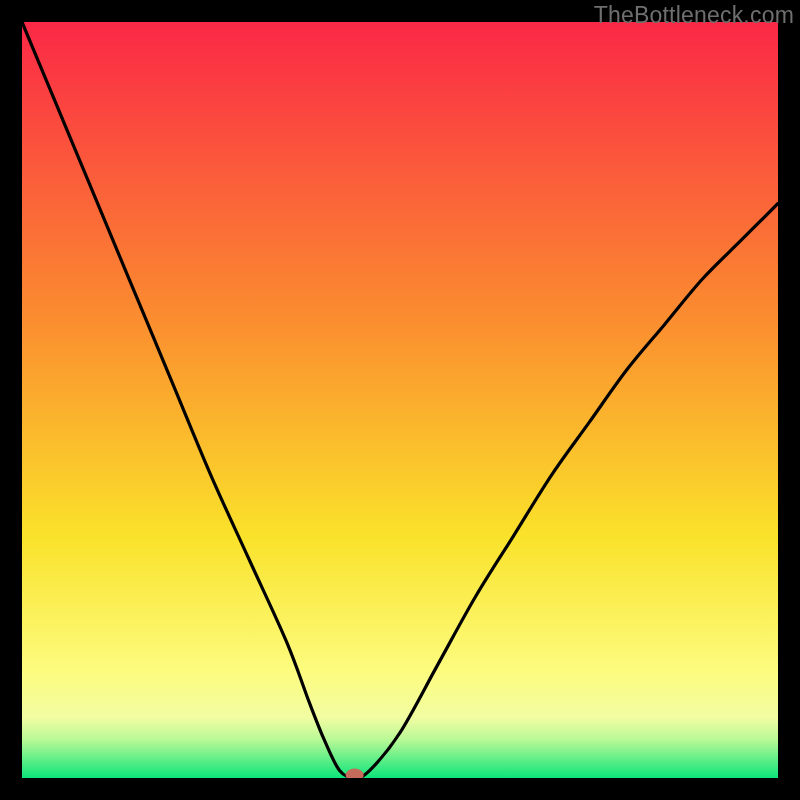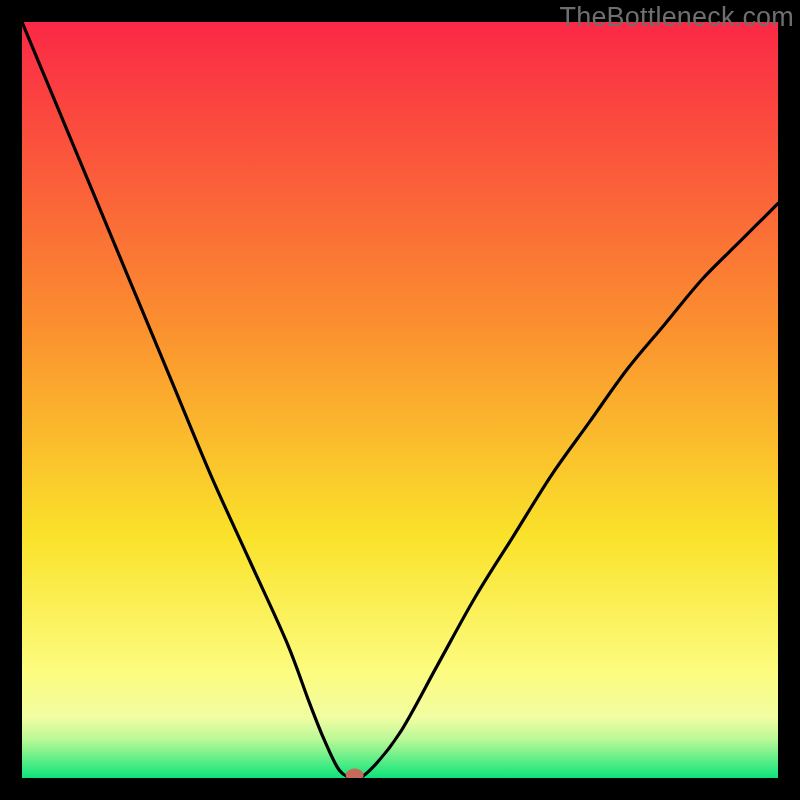--- a/index.html
+++ b/index.html
@@ -24,21 +24,21 @@
     left: 0;
     top: 0;
     width: 756px;
     height: 756px;
   }
   .watermark {
     position: absolute;
     top: 2px;
     right: 6px;
     color: #6f6f6f;
-    font-size: 27px;
+    font-size: 23px;
     font-weight: 500;
     letter-spacing: 0.2px;
   }
 </style>
 </head>
 <body>
 
 <div class="frame">
   <svg class="plot" viewBox="0 0 756 756" preserveAspectRatio="none">
     <defs>

